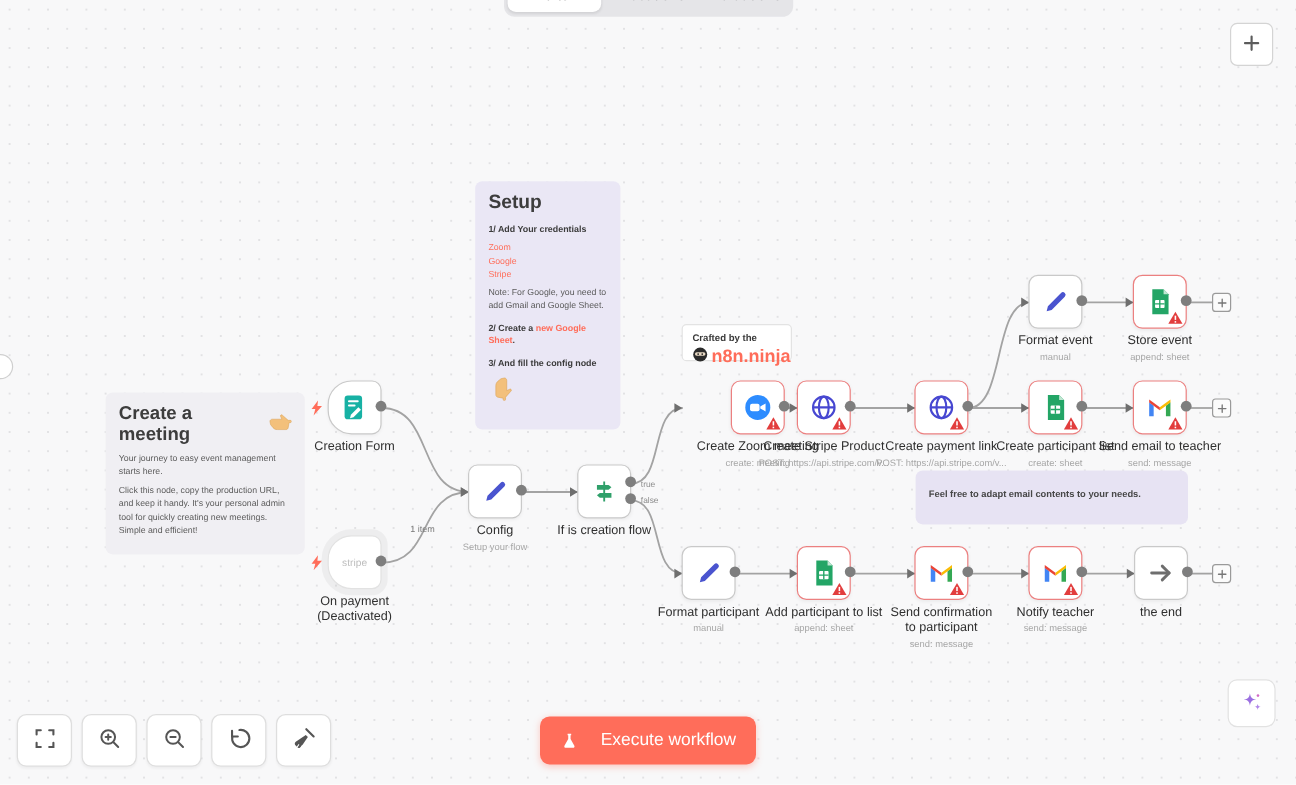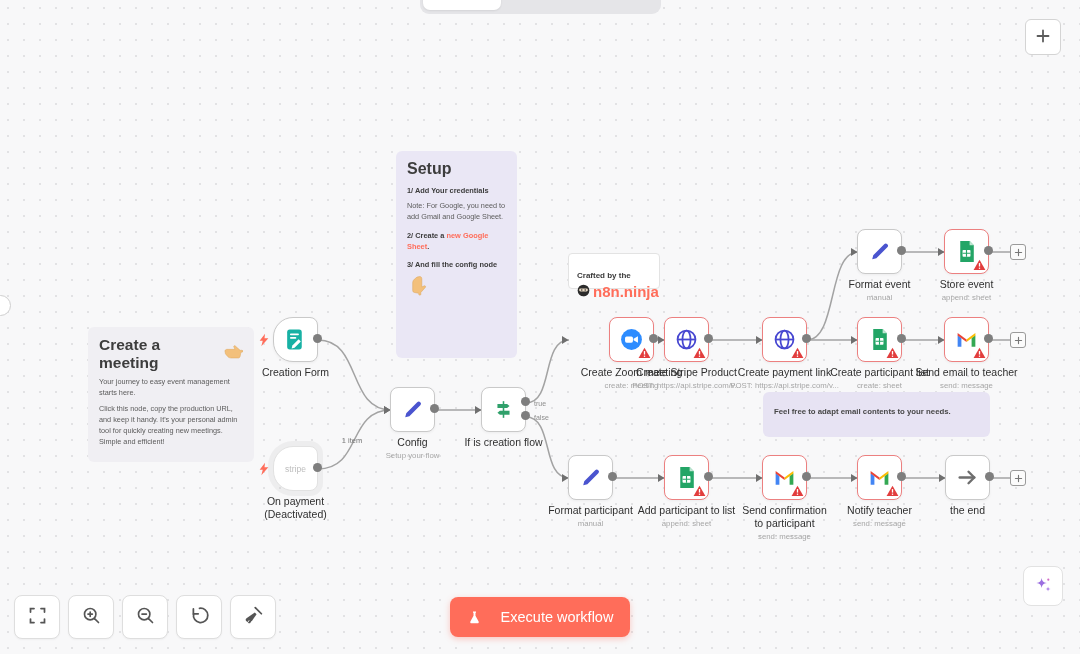--- a/index.html
+++ b/index.html
@@ -64,22 +64,22 @@
     justify-content:center;gap:19px;cursor:pointer;z-index:10;box-shadow:0 2px 6px rgba(255,109,90,.35);}
   .execute .flask svg{width:15px;height:15px;display:block;}
 
   .aibtn{position:absolute;right:17px;bottom:48px;width:40px;height:40px;background:#fff;border:1px solid #e2e2e2;
     border-radius:8px;display:flex;align-items:center;justify-content:center;z-index:10;cursor:pointer;}
   .aibtn svg{width:22px;height:22px;}
 
   .notch{position:absolute;left:-10px;top:295px;width:19px;height:19px;border-radius:50%;
     background:#fff;border:1px solid #cfcfcf;z-index:5;}
 
-  .badge{position:absolute;left:568px;top:253px;width:92px;height:31px;background:#fff;border:1px solid #e3e3e3;
-    border-radius:4px;padding:17px 8px;box-sizing:border-box;z-index:2;}
+  .badge{position:absolute;left:568px;top:270px;width:92px;height:31px;background:#fff;border:1px solid #e3e3e3;
+    border-radius:4px;padding:6px 8px;box-sizing:border-box;z-index:2;}
   .badge .b1{font-size:8px;font-weight:bold;color:#3a3a3a;}
   .badge .b2{display:flex;align-items:center;gap:3px;margin-top:3px;font-size:15px;font-weight:bold;color:#ff6d5a;cursor:pointer;}
   .badge .b2 svg{width:13px;height:13px;}
 </style>
 </head>
 <body>
 
 <div class="canvas">
   <svg id="wires" width="1080" height="654">
       <path d="M318 340C361.8 340,347.2 410,391 410" fill="none" stroke="#a3a3a3" stroke-width="1.5"></path>
@@ -129,20 +129,25 @@
             </svg></span>
         </h3>
         <p class="s-p">Your journey to easy event management starts here.</p>
         <p class="s-p">Click this node, copy the production URL, and keep it handy. It's your personal admin tool for quickly creating new meetings. Simple and efficient!</p>
       </div>
       <div class="sticky" style="left: 396px; top: 151px; width: 121px; min-height: 207px; background: rgb(234, 231, 245);">
         <h3 style="font-size: 16px;">
           <span>Setup</span>
         </h3>
         <p class="s-b">1/ Add Your credentials</p>
+        <div class="s-links">
+          <span class="s-link">Zoom</span>
+          <span class="s-link">Google</span>
+          <span class="s-link">Stripe</span>
+        </div>
         <p class="s-p">Note: For Google, you need to add Gmail and Google Sheet.</p>
         <p class="s-b">2/ Create a <span class="s-link">new Google Sheet</span>.</p>
         <p class="s-b">3/ And fill the config node</p>
         <div class="s-emoji"><span class="rot90" style="display: inline-block;"><svg viewBox="0 0 20 14" style="width: 20px; height: 15px;">
               <path fill="#f3c07b" stroke="#dba458" stroke-width="0.5" d="M1 6.2C1 5 2 4.2 3.2 4.2h8.3L10.3 1.6c-.4-.9.9-1.7 1.6-.9L17 5.2h1.8c.7 0 1.2.5 1.2 1s-.5 1-1.2 1h-1l-.8 4.4c-.2 1-1 1.7-2 1.7H7.4c-1.4 0-2.8-.6-3.7-1.7L1.6 9z"></path>
             </svg></span></div>
       </div>
       <div class="sticky" style="left: 763px; top: 392px; width: 227px; min-height: 45px; background: rgb(231, 227, 243);">
         <p class="s-p strong">Feel free to adapt email contents to your needs.</p>
       </div>

